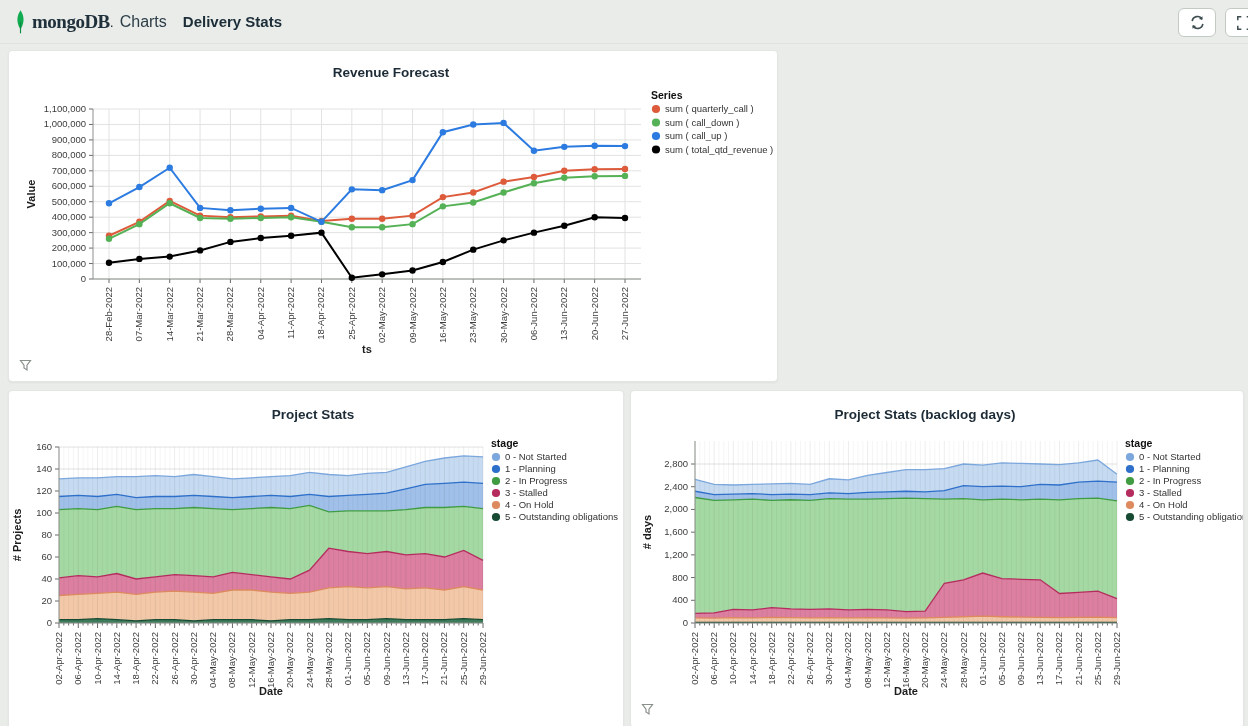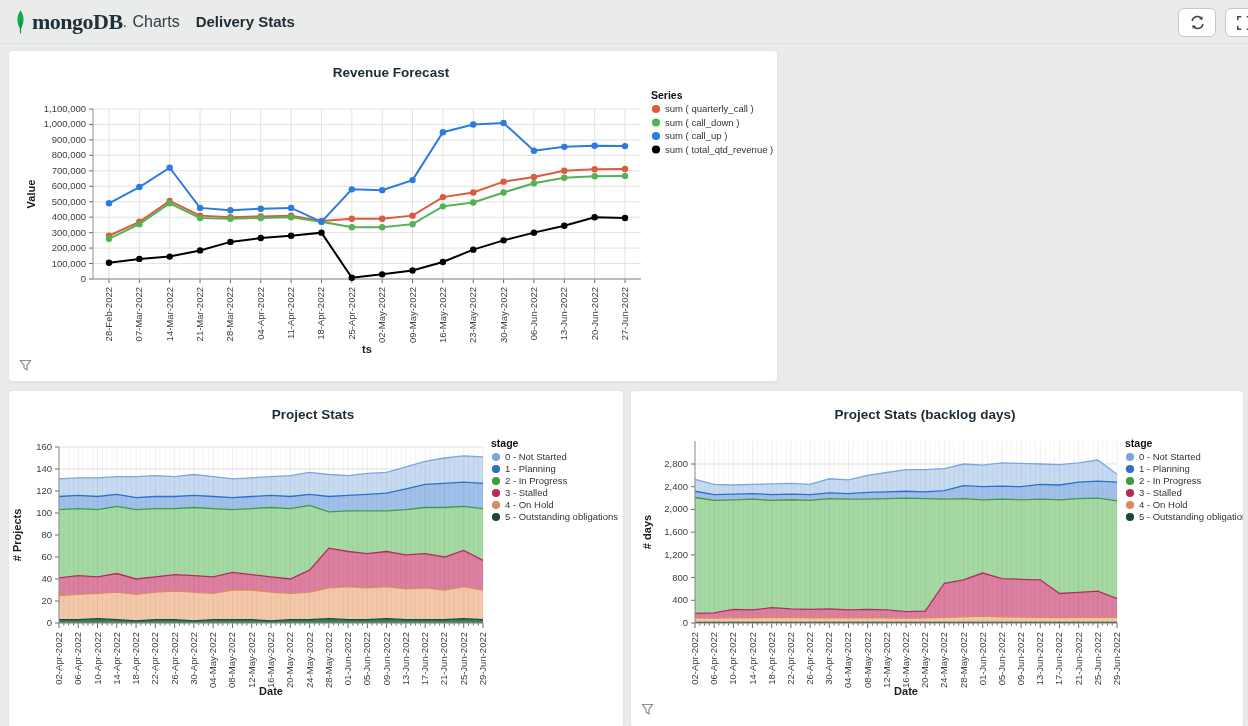--- a/index.html
+++ b/index.html
@@ -1,21 +1,21 @@
 <!DOCTYPE html>
 <html><head>
 <meta charset="utf-8">
 <style>
   html,body{margin:0;padding:0;}
   body{width:1248px;height:726px;overflow:hidden;background:#e9ece9;font-family:"Liberation Sans",sans-serif;position:relative;}
   
   #app-header{position:absolute;left:0;top:0;width:100%;height:44px;background:#e9ece9;border-bottom:1px solid #dfe3df;display:flex;align-items:center;padding:0 12px;box-sizing:border-box;}
   .brand{display:flex;align-items:center;}
   .leaf{width:17px;height:26px;margin-right:3px;}
-  .brand-mongo{font-family:"Liberation Serif",serif;font-weight:bold;font-size:22px;color:#21313c;letter-spacing:-0.5px;}
+  .brand-mongo{font-family:"Liberation Serif",serif;font-weight:bold;font-size:19px;color:#21313c;letter-spacing:-0.5px;}
   .brand-dot{font-size:14px;color:#21313c;margin-right:6px;}
   .brand-charts{font-size:16px;color:#2c3d47;}
   .dash-title{font-size:15px;font-weight:bold;color:#1c2d38;margin-left:16px;}
   .hbtn{position:absolute;top:8px;width:38px;height:29px;background:#fff;border:1px solid #c3c9c3;border-radius:6px;display:flex;align-items:center;justify-content:center;cursor:pointer;padding:0;}
   #btn-refresh{right:32px;}
   #btn-expand{right:-15px;}
   
   .card{position:absolute;background:#fff;border:1px solid #e3e6e3;border-radius:4px;box-shadow:0 1px 2px rgba(0,0,0,0.05);}
   #card-rev{left:8px;top:50px;width:768px;height:330px;}
   #card-ps{left:8px;top:390px;width:614px;height:340px;}

